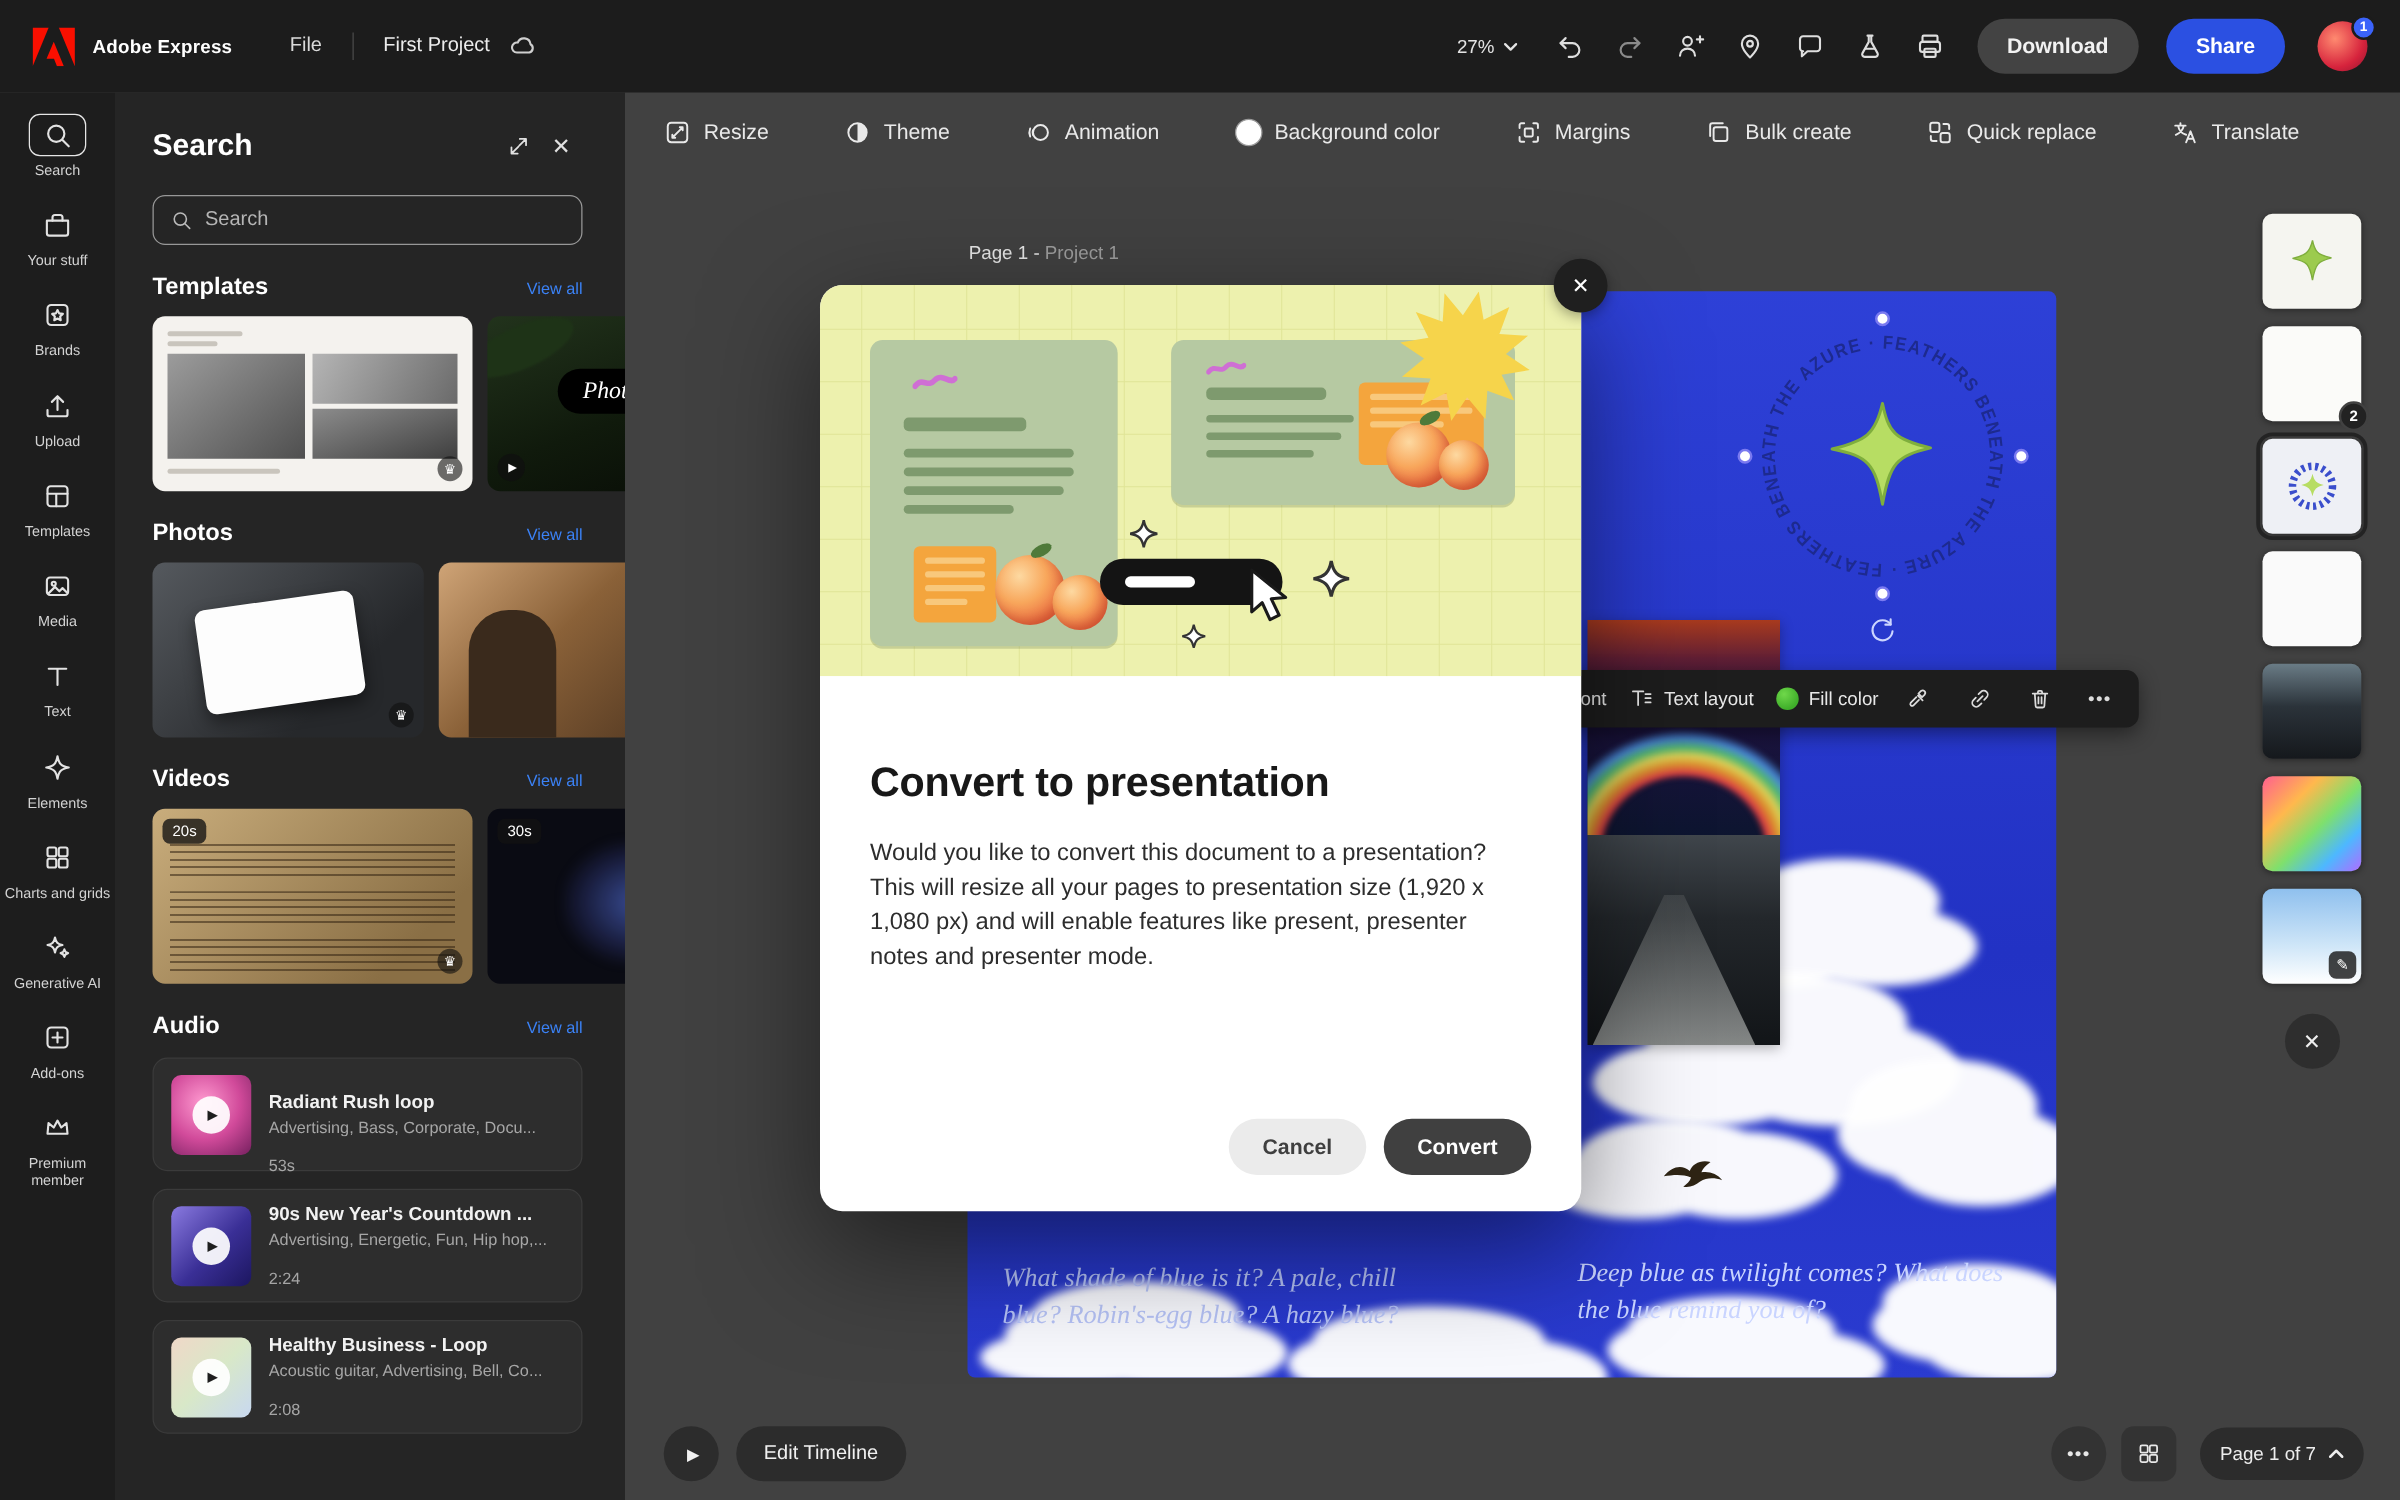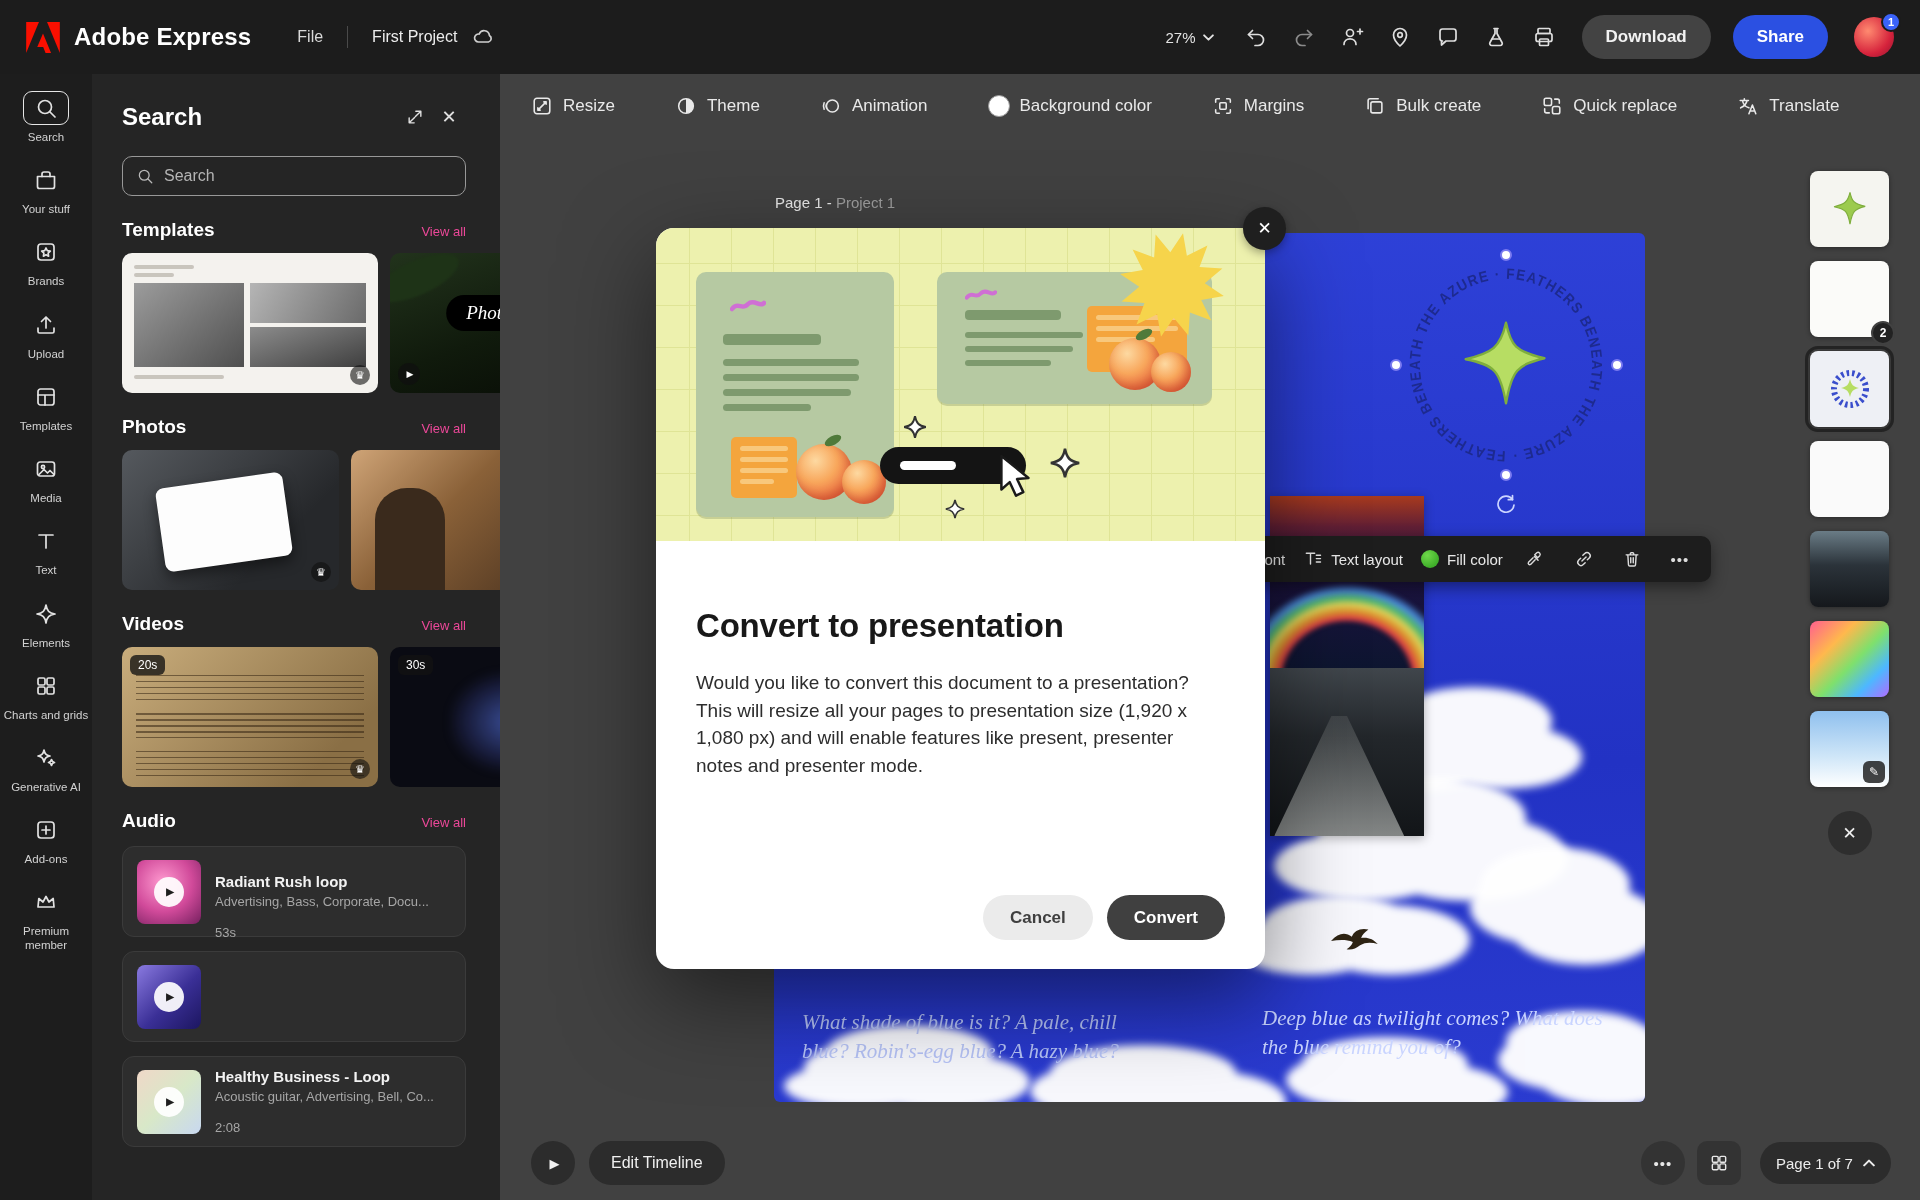--- a/index.html
+++ b/index.html
@@ -3,21 +3,21 @@
 <meta charset="utf-8">
 <style>
   * { box-sizing: border-box; margin: 0; padding: 0; }
   html,body { width:1920px; height:1200px; overflow:hidden; }
   body { font-family:"Liberation Sans", sans-serif; background:#414141; position:relative; }
   svg { display:block; }
   .ic { stroke:currentColor; fill:none; stroke-width:1.7; stroke-linecap:round; stroke-linejoin:round; }
 
   
   .topbar { position:absolute; top:0; left:0; width:1920px; height:74px; background:#1c1c1c; display:flex; align-items:center; padding:0 26px; z-index:60; }
-  .appname { font-size:24px; font-weight:bold; color:#fff; margin-left:14px; letter-spacing:.2px; }
+  .appname { font-size:15px; font-weight:bold; color:#fff; margin-left:14px; letter-spacing:.2px; }
   .menu-file { margin-left:46px; font-size:16px; color:#d9d9d9; }
   .tb-divider { width:1px; height:22px; background:#4a4a4a; margin:0 24px; }
   .proj { font-size:16px; color:#ececec; }
   .tb-cloud { margin-left:14px; color:#cfcfcf; }
   .tb-right { margin-left:auto; display:flex; align-items:center; gap:8px; }
   .zoom { display:flex; align-items:center; gap:7px; color:#e3e3e3; font-size:15px; margin-right:14px; }
   .tb-ib { width:40px; height:40px; border-radius:8px; display:flex; align-items:center; justify-content:center; color:#dedede; background:transparent; border:none; }
   .tb-ib.dim { color:#8b8b8b; }
   .pillbtn { height:44px; border-radius:22px; padding:0 24px; display:flex; align-items:center; font-size:17px; font-weight:bold; border:none; font-family:inherit; }
   .dl-btn { background:#434343; color:#f2f2f2; margin-left:10px; }
@@ -34,21 +34,21 @@
   
   .panel { position:absolute; left:92px; top:74px; bottom:0; width:408px; background:#252525; z-index:45; padding:26px 34px 0 30px; overflow:hidden; }
   .panel-head { display:flex; align-items:center; }
   .panel-title { font-size:24px; font-weight:bold; color:#fff; flex:1; }
   .ph-ib { width:34px; height:34px; display:flex; align-items:center; justify-content:center; color:#e0e0e0; background:none; border:none; font-size:18px; }
   .search-box { margin-top:22px; height:40px; border:1.5px solid #989898; border-radius:10px; display:flex; align-items:center; gap:10px; padding:0 13px; color:#b9b9b9; }
   .search-box input { flex:1; background:transparent; border:none; outline:none; color:#e8e8e8; font-size:16px; font-family:inherit; }
   .search-box input::placeholder { color:#b5b5b5; }
   .sec-head { display:flex; align-items:baseline; justify-content:space-between; margin-top:23px; }
   .sec-title { font-size:19px; font-weight:bold; color:#fff; }
-  .view-all { font-size:13px; color:#ec4899; background:none; border:none; font-family:inherit; }
+  .view-all { font-size:13px; color:#3b82f6; background:none; border:none; font-family:inherit; }
   .media-row { display:flex; gap:12px; margin-top:12px; height:140px; }
   .mcard { border-radius:10px; position:relative; overflow:hidden; flex:none; }
   .badge-dur { position:absolute; top:8px; left:8px; background:rgba(18,18,18,.78); color:#fff; font-size:12px; padding:3px 8px; border-radius:6px; }
   .badge-crown { position:absolute; bottom:8px; right:8px; width:20px; height:20px; border-radius:50%; background:rgba(15,15,15,.6); color:#fff; display:flex; align-items:center; justify-content:center; font-size:11px; }
   .badge-play { position:absolute; bottom:8px; left:8px; width:22px; height:22px; border-radius:50%; background:rgba(15,15,15,.72); color:#fff; display:flex; align-items:center; justify-content:center; font-size:9px; padding-left:2px; }
   
   .t-wedding { width:256px; background:#f4f2ee; }
   .t-wedding .ph { position:absolute; background:linear-gradient(140deg,#9c9c9c,#4f4f4f); }
   .t-wedding .tl { position:absolute; background:#c9c5bd; height:4px; border-radius:2px; }
   .t-photos { width:220px; background:linear-gradient(160deg,#22331c 0%,#101a0c 55%,#070b05 100%); }
@@ -443,20 +443,25 @@
       <span class="audio-dur" style="display:block;">53s</span>
     </span>
   </div>
 
   <div class="audio-card">
     <span class="audio-art art-2">
       <span class="audio-play">
           <b>▶</b>
         </span>
     </span>
+    <span class="audio-info">
+      <span class="audio-title" style="display:block;">90s New Year's Countdown ...</span>
+      <span class="audio-tags" style="display:block;">Advertising, Energetic, Fun, Hip hop,...</span>
+      <span class="audio-dur" style="display:block;">2:24</span>
+    </span>
   </div>
 
   <div class="audio-card">
     <span class="audio-art art-3">
       <span class="audio-play">
           <b>▶</b>
         </span>
     </span>
     <span class="audio-info">
       <span class="audio-title" style="display:block;">Healthy Business - Loop</span>

